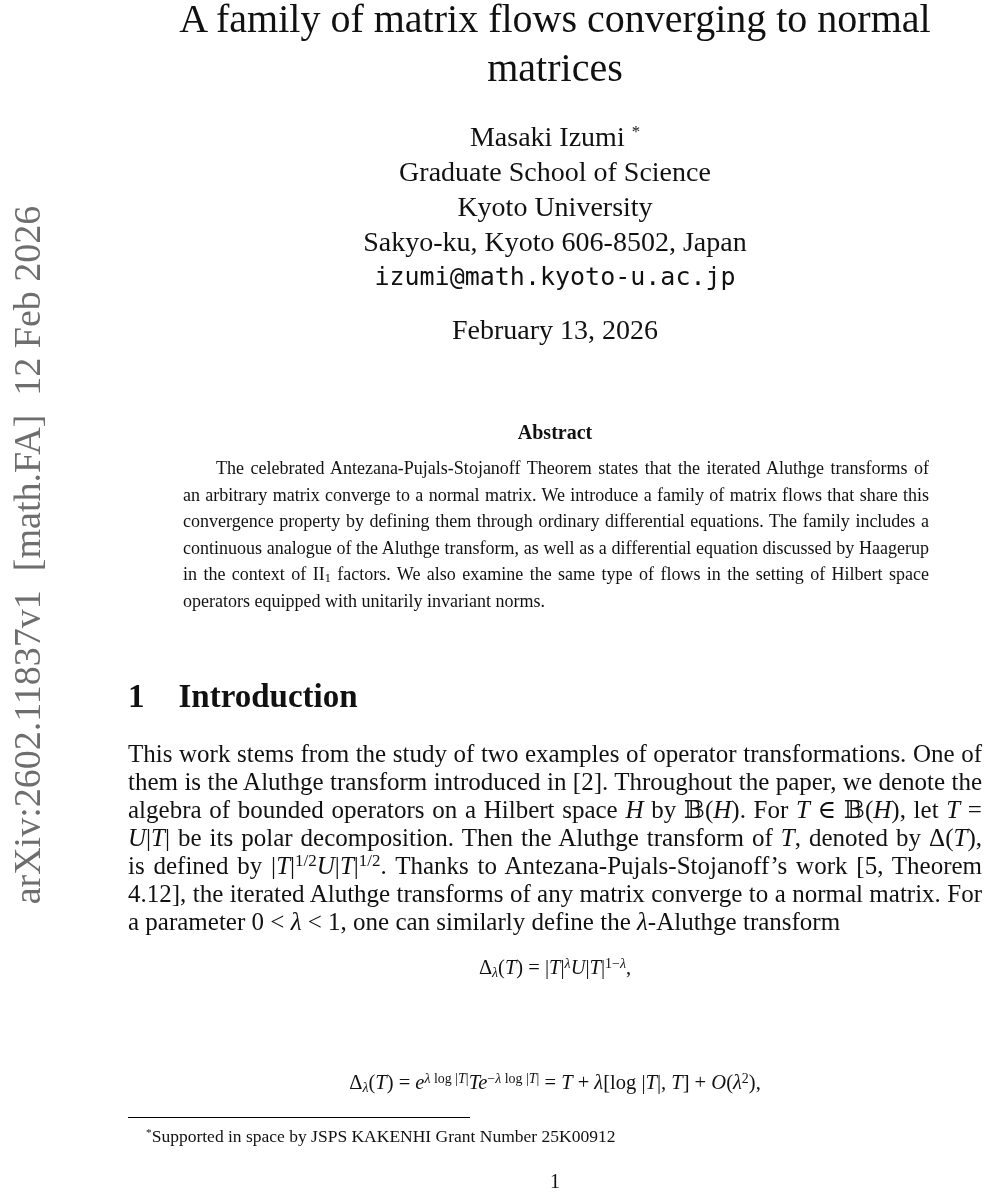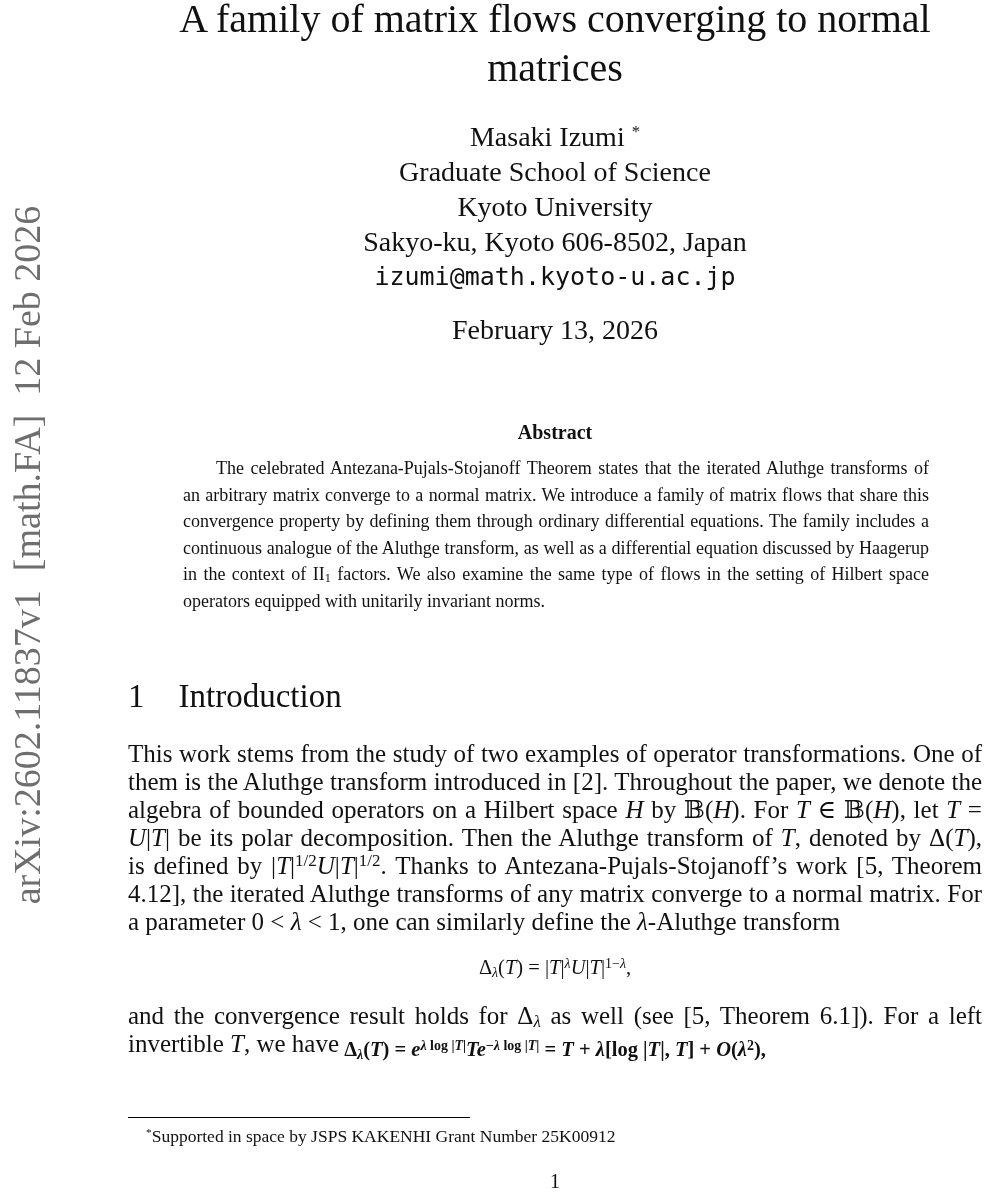--- a/index.html
+++ b/index.html
@@ -72,42 +72,42 @@
     font-size: 18px;
     line-height: 26.5px;
     text-align: justify;
     text-indent: 33px;
   }
   .section-head {
     position: absolute;
     left: 128px; top: 678px;
     width: 854px;
     font-size: 33px;
-    font-weight: normal;
+    font-weight: bold;
   }
   .section-head .secnum { display: inline-block; margin-right: 34px; }
   .bodypara {
     font-size: 25px;
     line-height: 28px;
     text-align: justify;
     position: absolute;
     left: 128px;
     width: 854px;
   }
   .para1 { top: 740px; }
   .para2 { top: 1002px; }
   .equation {
     position: absolute;
     left: 128px;
     width: 854px;
     text-align: center;
     font-size: 20.5px;
   }
   .eq1 { top: 956px; }
-  .eq2 { top: 1038px; font-weight: bold; }
+  .eq2 { top: 1071px; }
   sup { font-size: 0.68em; vertical-align: 0.45em; line-height: 0; }
   sub { font-size: 0.68em; vertical-align: -0.2em; line-height: 0; }
   .footnote-rule {
     position: absolute;
     left: 128px; top: 1117px;
     width: 342px;
     border-top: 1px solid #000;
   }
   .footnote {
     position: absolute;
@@ -150,21 +150,20 @@
   <p class="abstract-body">The celebrated Antezana-Pujals-Stojanoff Theorem states that the iterated Aluthge transforms of an arbitrary matrix converge to a normal matrix.  We introduce a family of matrix flows that share this convergence property by defining them through ordinary differential equations.  The family includes a continuous analogue of the Aluthge transform, as well as a differential equation discussed by Haagerup in the context of II<sub>1</sub> factors.  We also examine the same type of flows in the setting of Hilbert space operators equipped with unitarily invariant norms.</p>
 
   <h2 class="section-head">
     <span class="secnum">1</span><span>Introduction</span>
   </h2>
 
   <p class="bodypara para1">This work stems from the study of two examples of operator transformations.  One of them is the Aluthge transform introduced in [2].  Throughout the paper, we denote the algebra of bounded operators on a Hilbert space <i>H</i> by 𝔹(<i>H</i>).  For <i>T</i> ∈ 𝔹(<i>H</i>), let <i>T</i> = <i>U</i>|<i>T</i>| be its polar decomposition.  Then the Aluthge transform of <i>T</i>, denoted by Δ(<i>T</i>), is defined by |<i>T</i>|<sup>1/2</sup><i>U</i>|<i>T</i>|<sup>1/2</sup>.  Thanks to Antezana-Pujals-Stojanoff’s work [5, Theorem 4.12], the iterated Aluthge transforms of any matrix converge to a normal matrix.  For a parameter 0 &lt; <i>λ</i> &lt; 1, one can similarly define the <i>λ</i>-Aluthge transform</p>
 
   <div class="equation eq1">Δ<sub><i>λ</i></sub>(<i>T</i>) = |<i>T</i>|<sup><i>λ</i></sup><i>U</i>|<i>T</i>|<sup>1−<i>λ</i></sup>,</div>
 
-  <p class="bodypara para2">and the convergence result holds for Δ<sub><i>λ</i></sub> as well (see [5, Theorem 6.1]).  For a left invertible <i>T</i>, we have</p>
 
   <div class="equation eq2">Δ<sub><i>λ</i></sub>(<i>T</i>) = <i>e</i><sup><i>λ</i> log |<i>T</i>|</sup><i>Te</i><sup>−<i>λ</i> log |<i>T</i>|</sup> = <i>T</i> + <i>λ</i>[log |<i>T</i>|, <i>T</i>] + <i>O</i>(<i>λ</i><sup>2</sup>),</div>
 
   <div class="footnote-rule"></div>
 
   <p class="footnote"><span class="fnindent"></span><sup>*</sup><span>Supported in space by JSPS KAKENHI Grant Number 25K00912</span></p>
 
   <div class="pagenum">1</div>
 
 </div>

